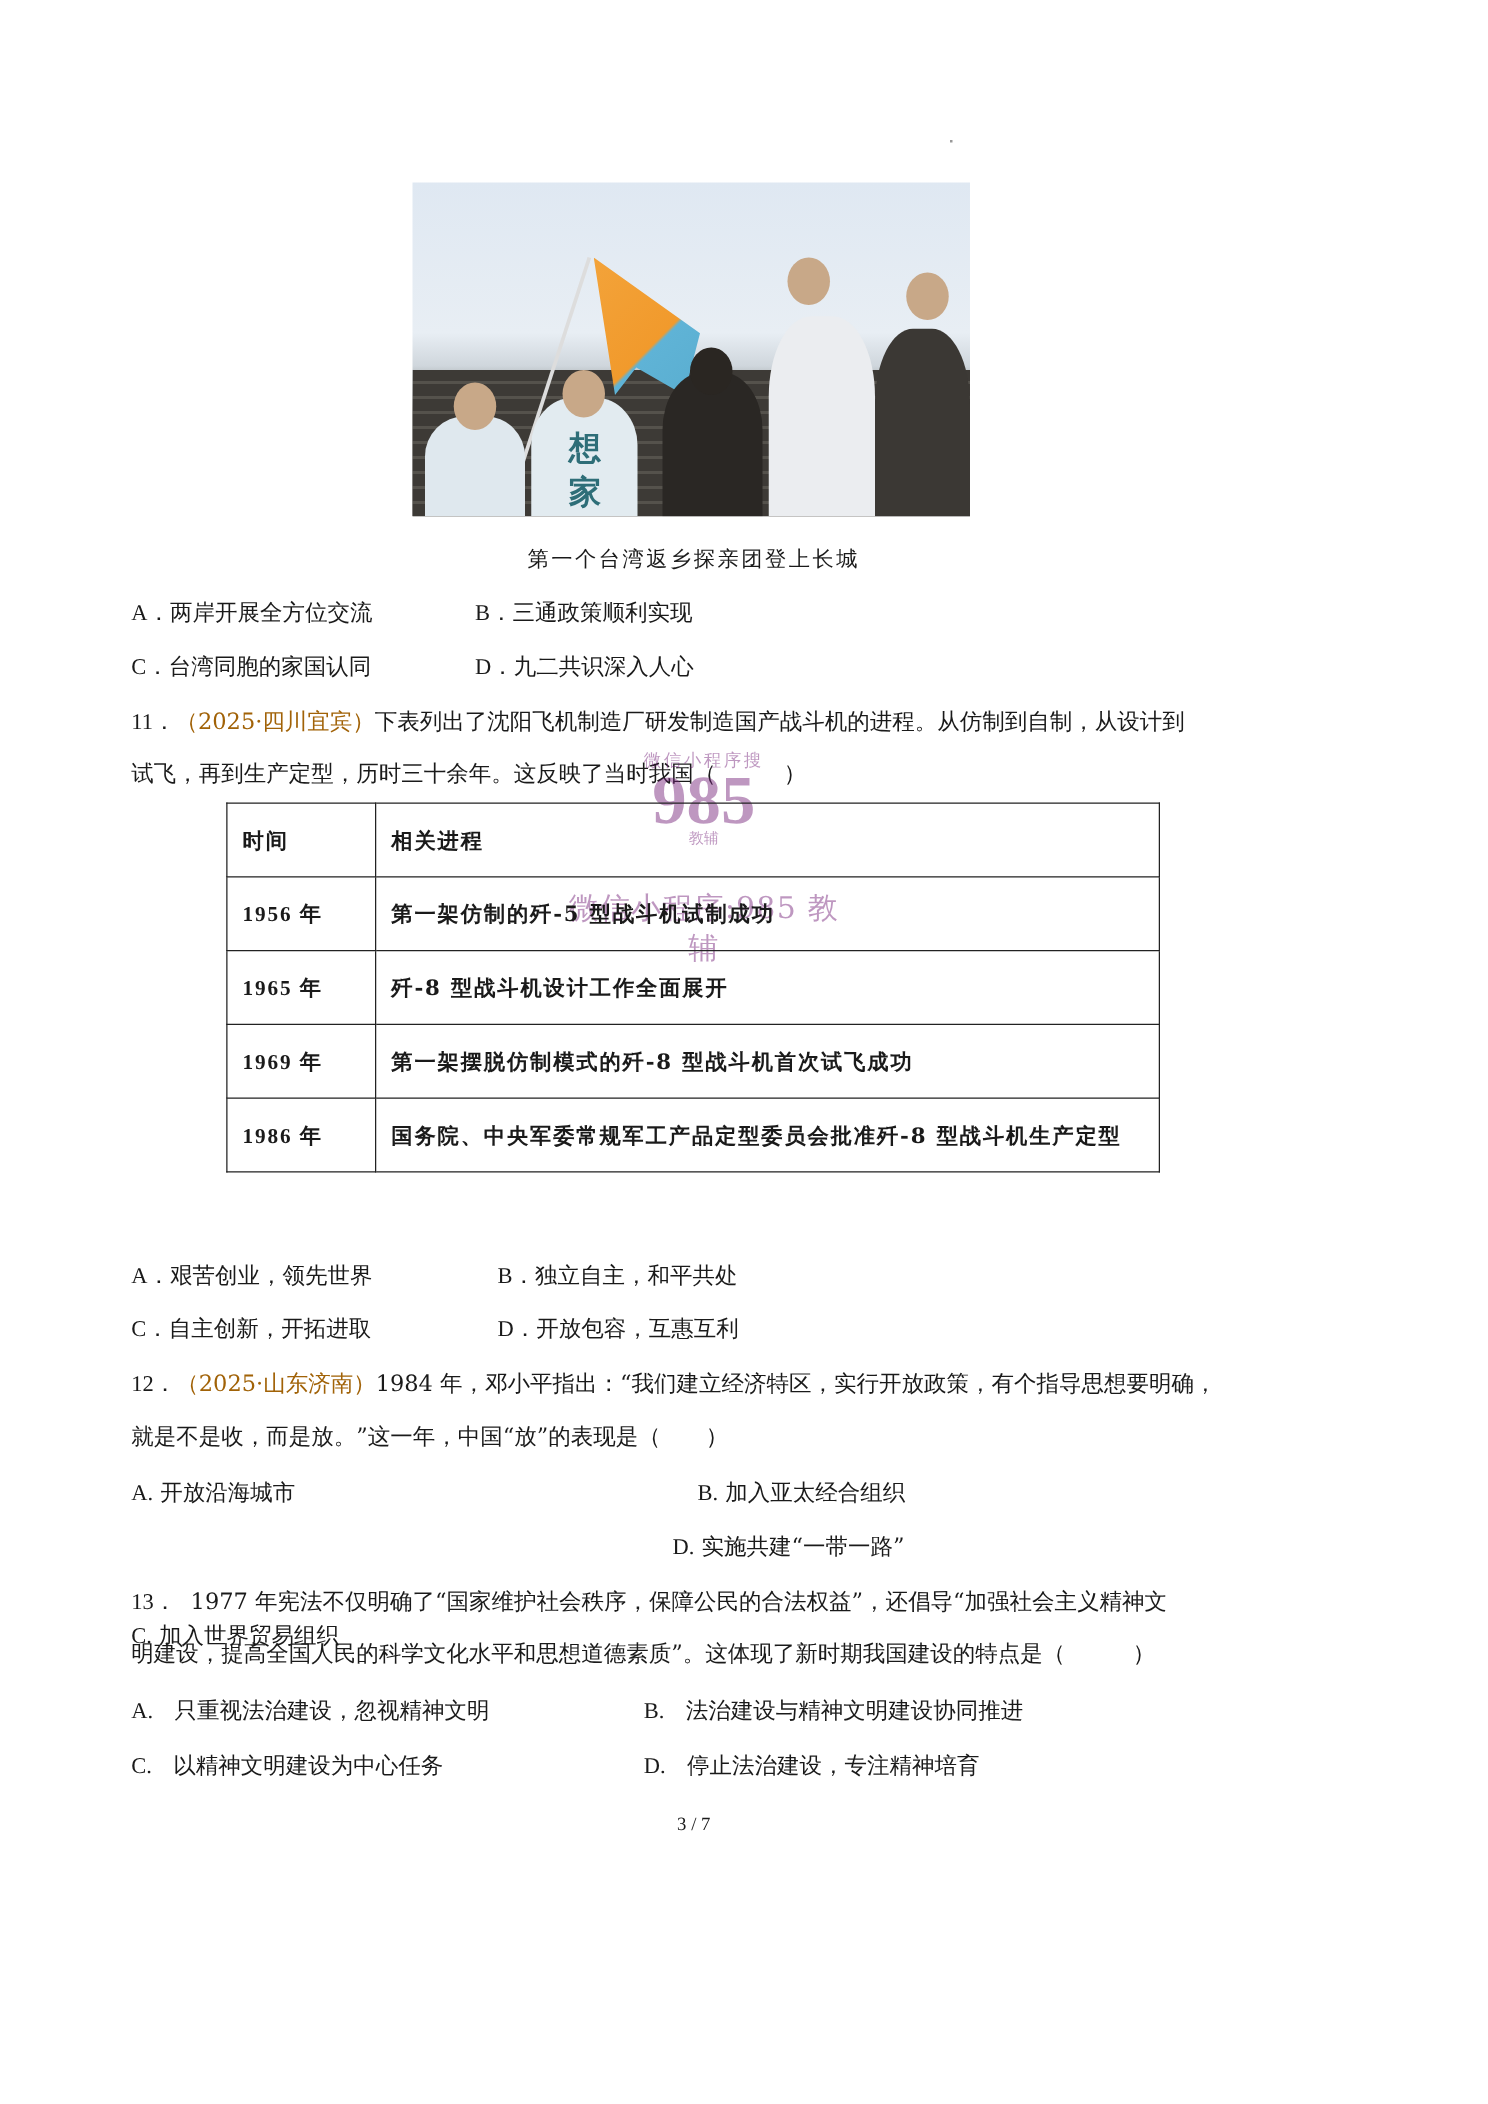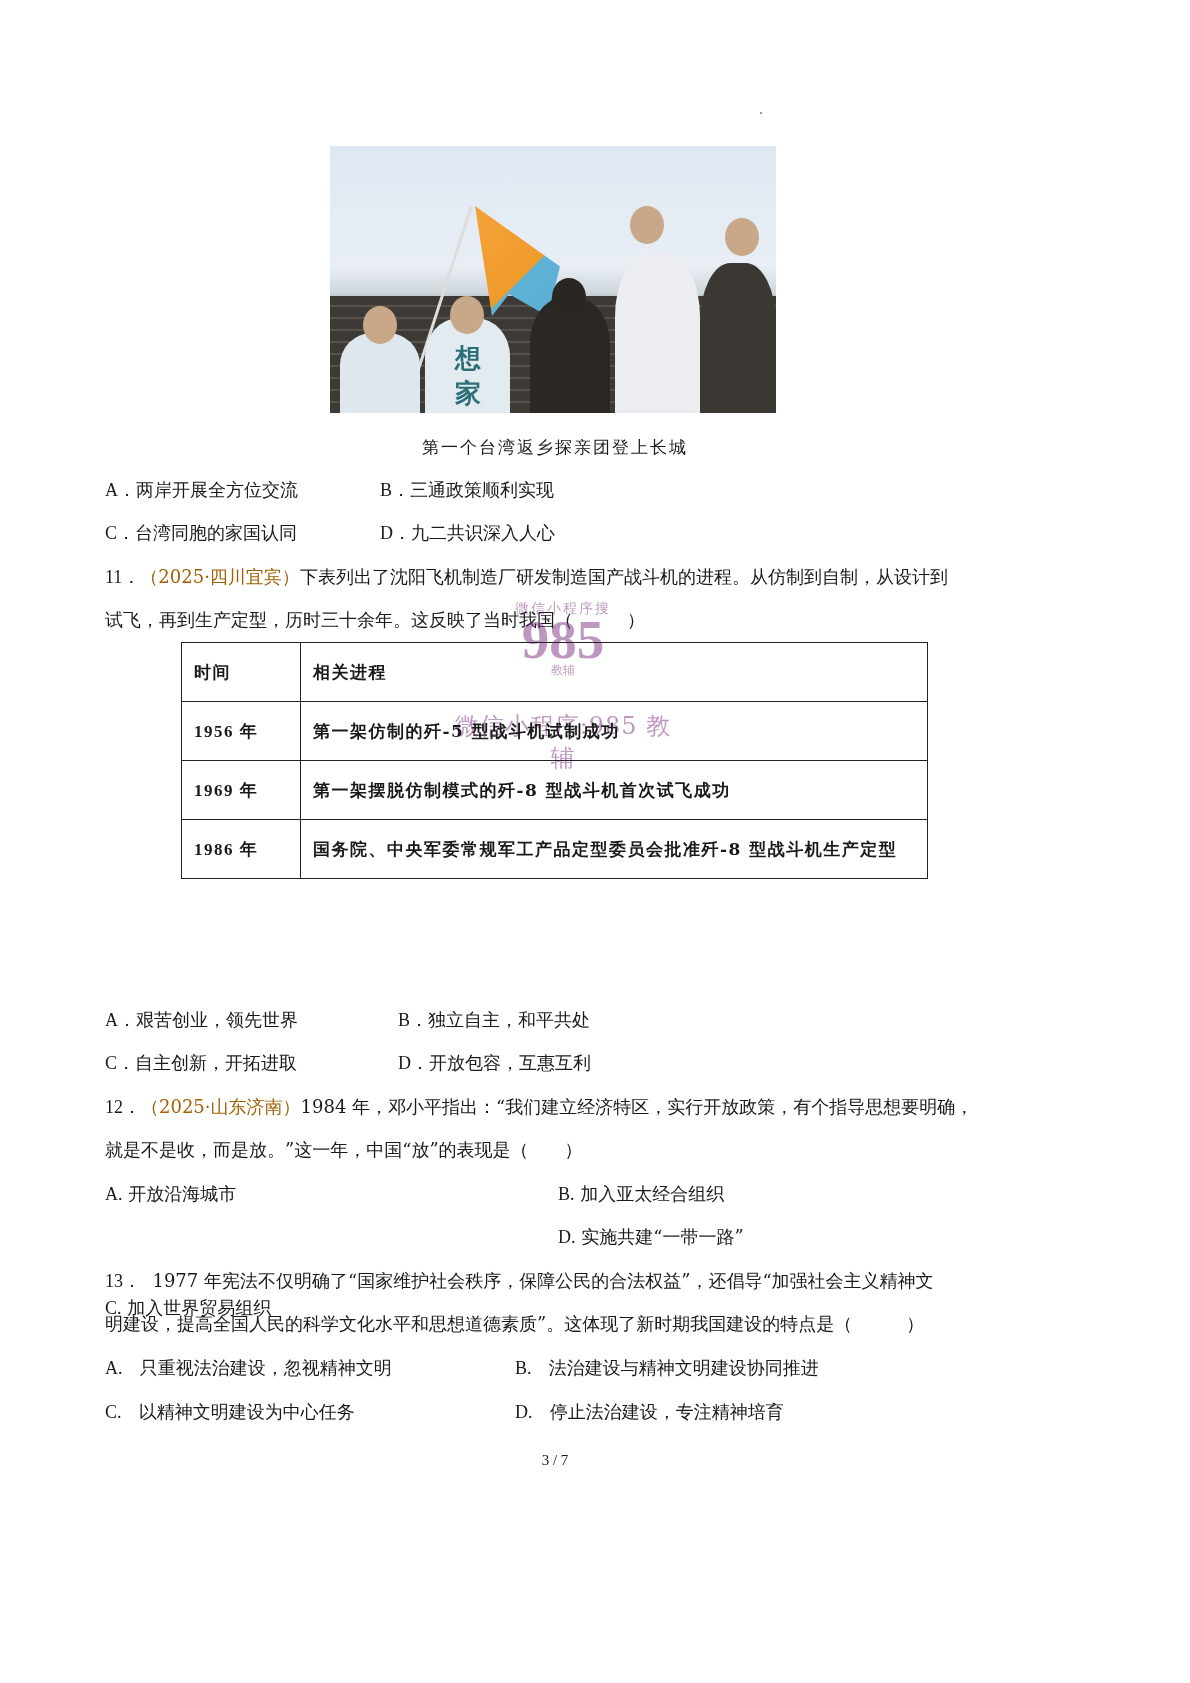--- a/index.html
+++ b/index.html
@@ -86,41 +86,45 @@
   <tbody>
       <tr>
     <td class="col-time">时间</td>
     <td>相关进程</td>
   </tr>
   <tr>
     <td class="col-time num">1956 年</td>
     <td>第一架仿制的歼-5 型战斗机试制成功</td>
   </tr>
   <tr>
+    <td class="col-time num">1965 年</td>
+    <td>歼-8 型战斗机设计工作全面展开</td>
+  </tr>
+  <tr>
     <td class="col-time num">1969 年</td>
     <td>第一架摆脱仿制模式的歼-8 型战斗机首次试飞成功</td>
   </tr>
   <tr>
     <td class="col-time num">1986 年</td>
     <td>国务院、中央军委常规军工产品定型委员会批准歼-8 型战斗机生产定型</td>
   </tr>
 </tbody>
   </table>
 
 <div class="line" style="left:105px;top:1008px"><span class="num">A．</span><span>艰苦创业，领先世界</span></div>
 <div class="line" style="left:398px;top:1008px"><span class="num">B．</span><span>独立自主，和平共处</span></div>
 <div class="line" style="left:105px;top:1051px"><span class="num">C．</span><span>自主创新，开拓进取</span></div>
 <div class="line" style="left:398px;top:1051px"><span class="num">D．</span><span>开放包容，互惠互利</span></div>
 
 <div class="line" style="left:105px;top:1095px"><span class="num">12．</span><span class="red">（2025·山东济南）</span><span>1984 年，邓小平指出：“我们建立经济特区，实行开放政策，有个指导思想要明确，</span></div>
 <div class="line" style="left:105px;top:1138px">就是不是收，而是放。”这一年，中国“放”的表现是（　　）</div>
 <div class="line" style="left:105px;top:1182px"><span class="num">A.</span> <span>开放沿海城市</span></div>
 <div class="line" style="left:558px;top:1182px"><span class="num">B.</span> <span>加入亚太经合组织</span></div>
 <div class="line" style="left:105px;top:1296px"><span class="num">C.</span> <span>加入世界贸易组织</span></div>
-<div class="line" style="left:558px;top:1225px"><span class="num">D.</span> <span>实施共建“一带一路”</span></div>
+<div class="line" style="left:538px;top:1225px"><span class="num">D.</span> <span>实施共建“一带一路”</span></div>
 
 <div class="line" style="left:105px;top:1269px"><span class="num">13．</span>&nbsp;&nbsp;<span>1977 年宪法不仅明确了“国家维护社会秩序，保障公民的合法权益”，还倡导“加强社会主义精神文</span></div>
 <div class="line" style="left:105px;top:1312px">明建设，提高全国人民的科学文化水平和思想道德素质”。这体现了新时期我国建设的特点是（　　　）</div>
 <div class="line" style="left:105px;top:1356px"><span class="num">A.</span>&nbsp;&nbsp;&nbsp;<span>只重视法治建设，忽视精神文明</span></div>
 <div class="line" style="left:515px;top:1356px"><span class="num">B.</span>&nbsp;&nbsp;&nbsp;<span>法治建设与精神文明建设协同推进</span></div>
 <div class="line" style="left:105px;top:1400px"><span class="num">C.</span>&nbsp;&nbsp;&nbsp;<span>以精神文明建设为中心任务</span></div>
 <div class="line" style="left:515px;top:1400px"><span class="num">D.</span>&nbsp;&nbsp;&nbsp;<span>停止法治建设，专注精神培育</span></div>
 
 <div class="page-num">3 / 7</div>
 

